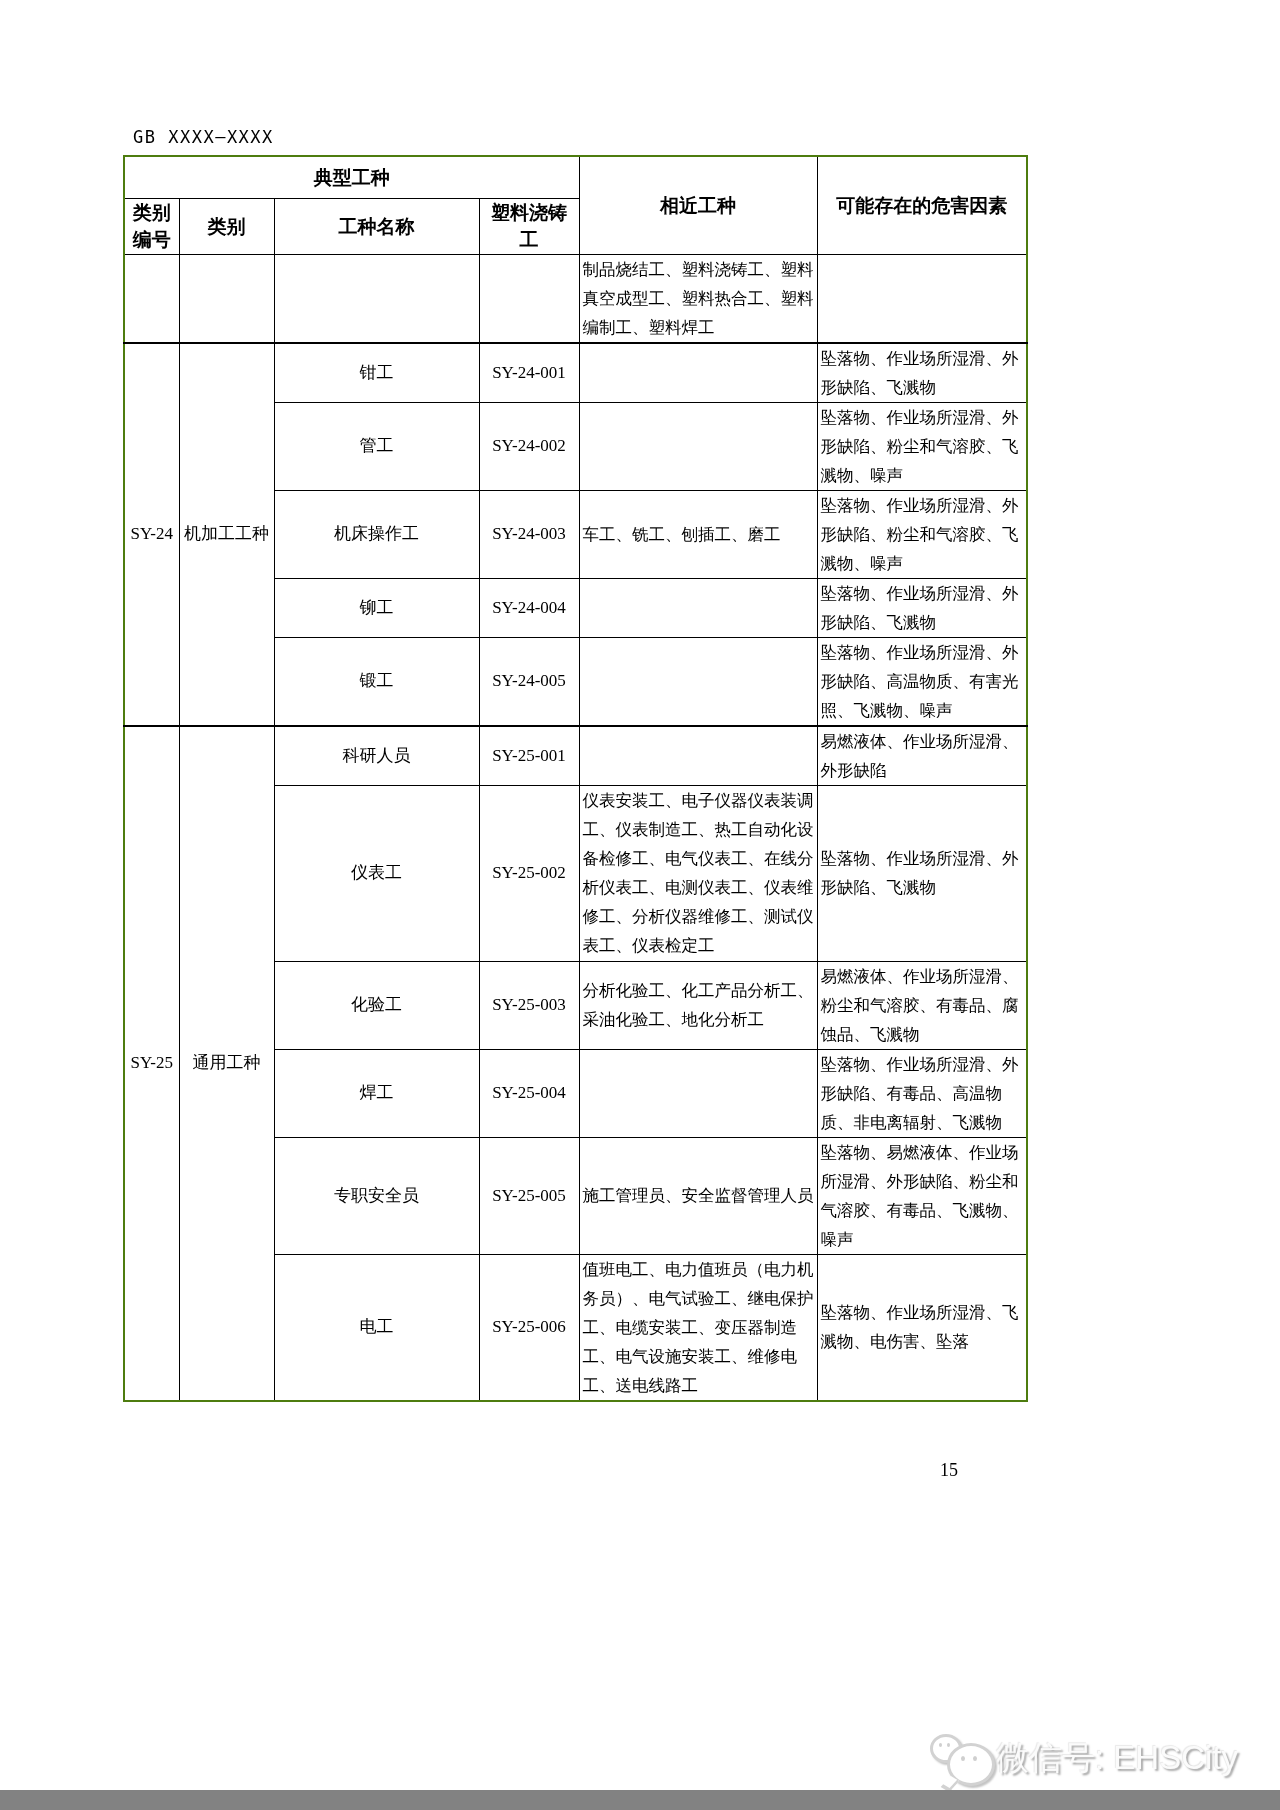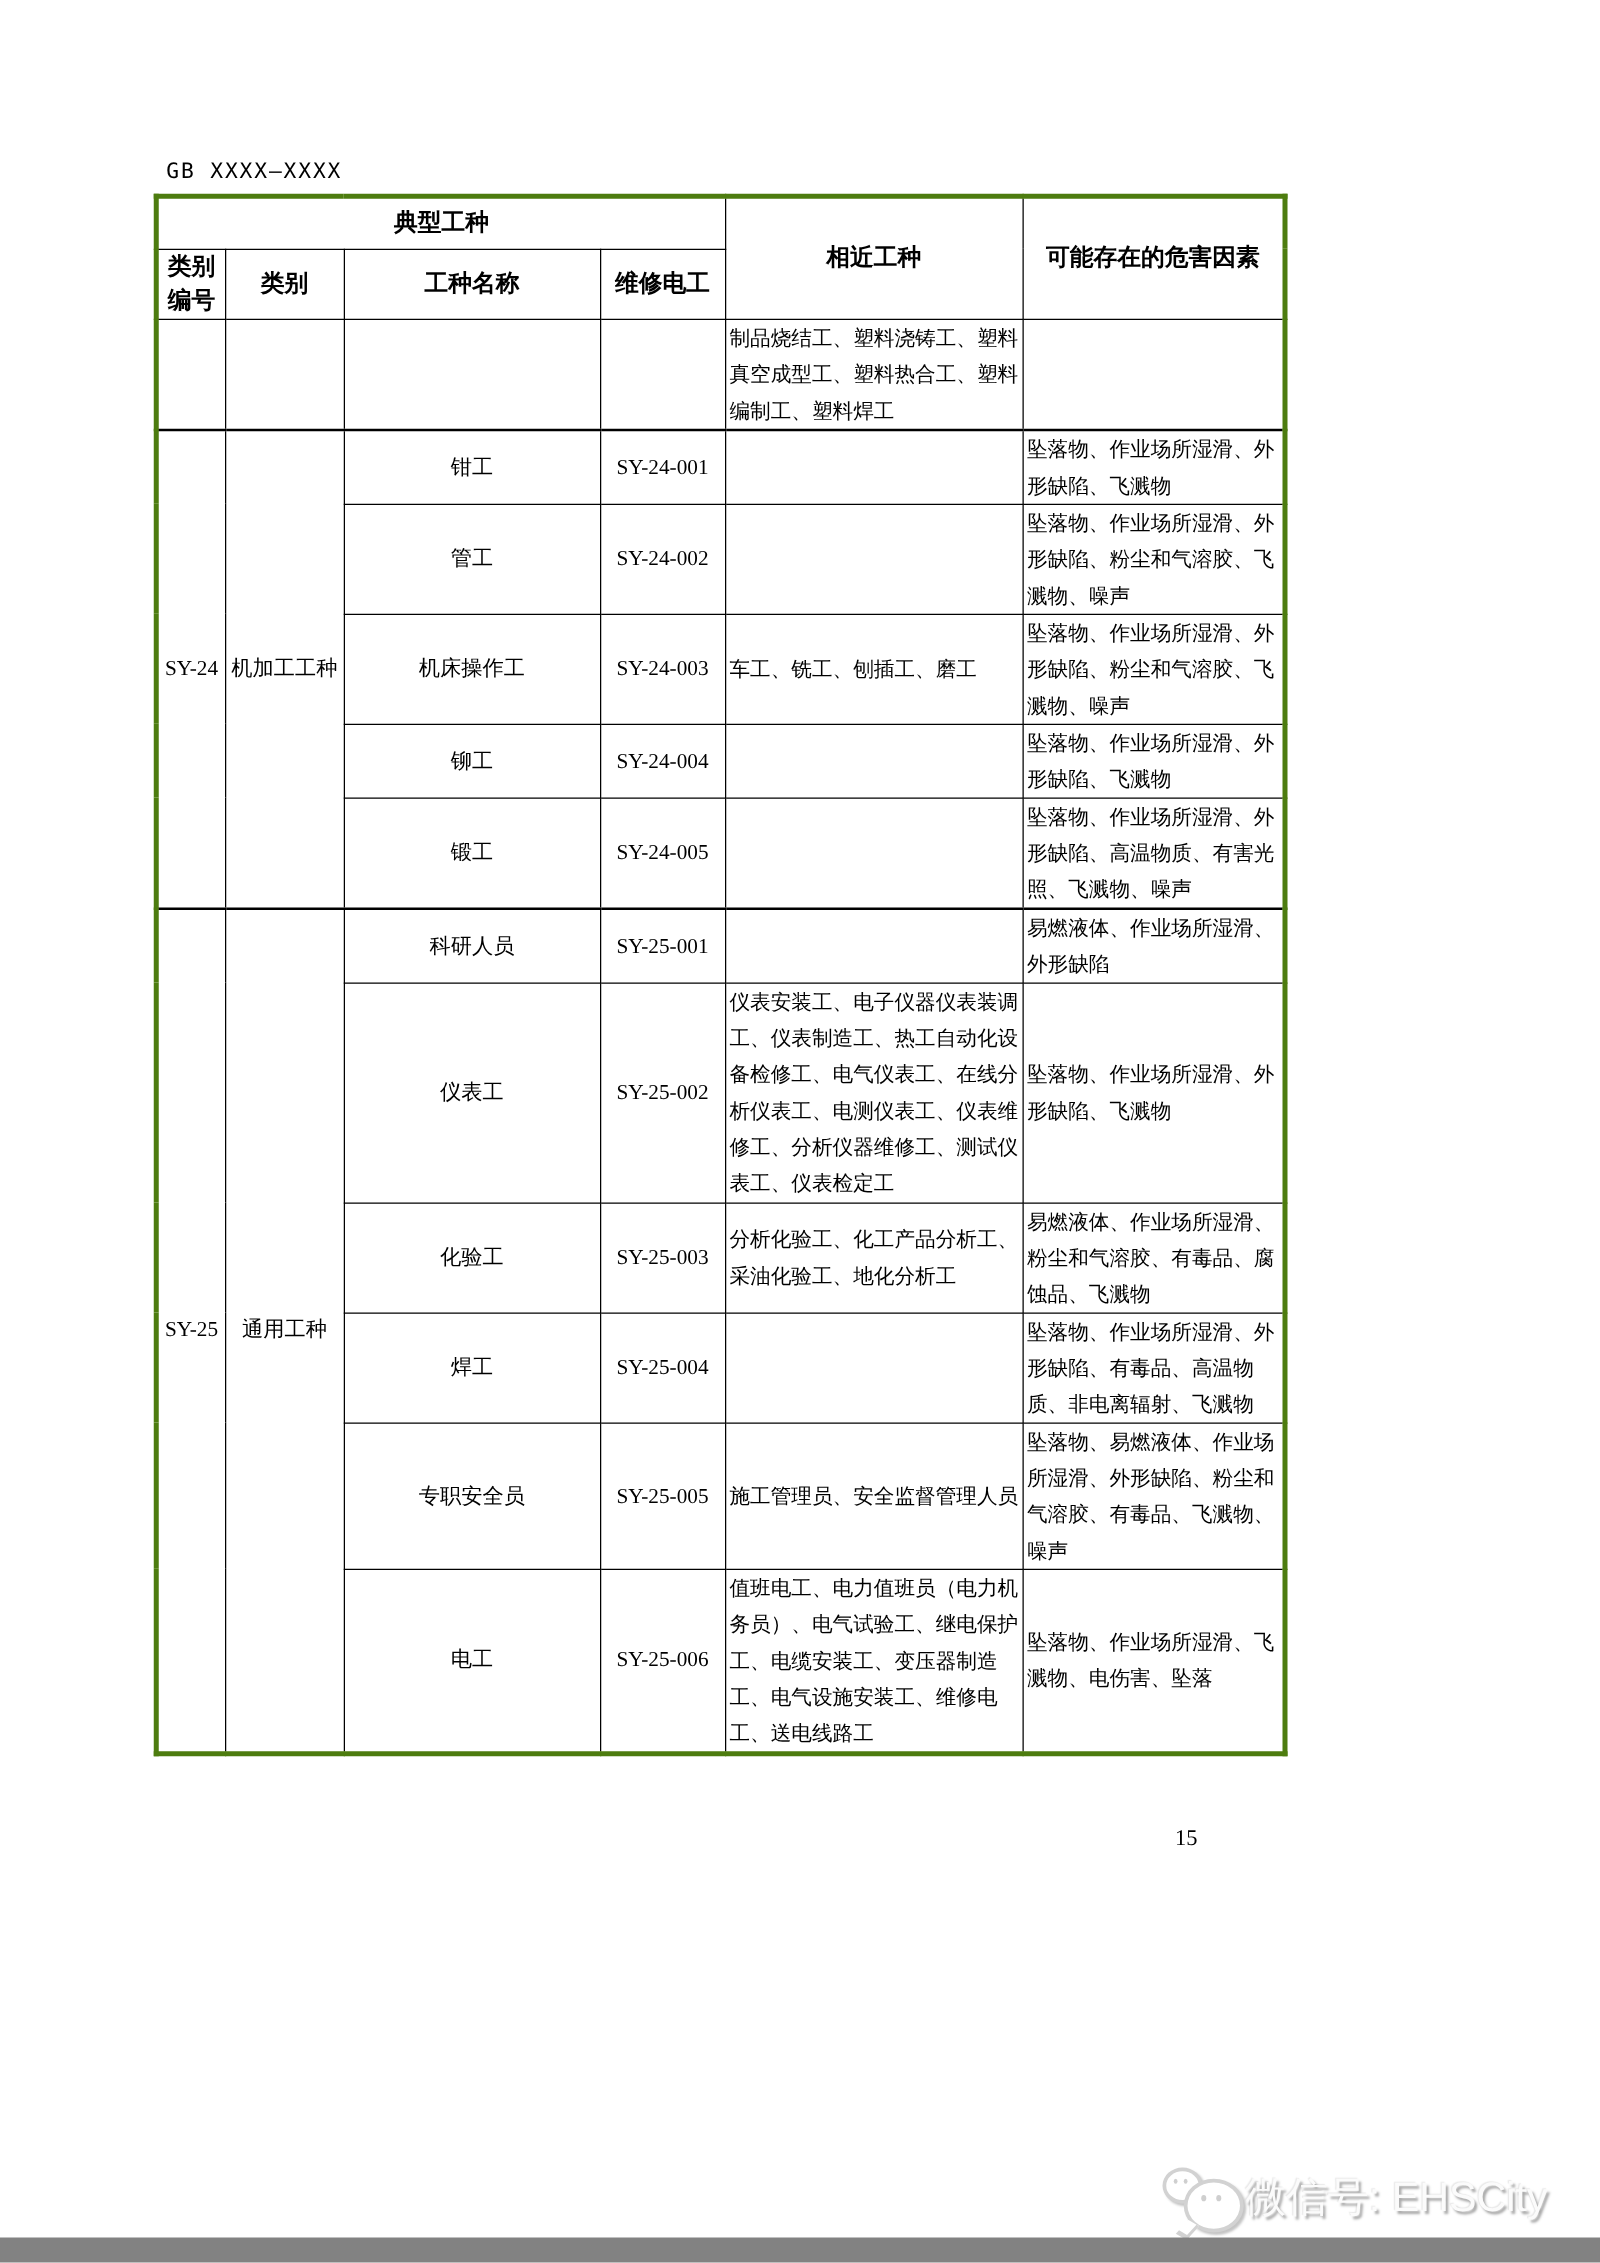--- a/index.html
+++ b/index.html
@@ -2,21 +2,21 @@
 <html><head>
 <meta charset="utf-8">
 <style>
   html,body{margin:0;padding:0;}
   body{width:1280px;height:1810px;background:#ffffff;overflow:hidden;}
   .page{position:relative;width:1280px;height:1810px;background:#ffffff;
         font-family:"Liberation Serif","DejaVu Serif",serif;color:#000;}
   .doc-code{position:absolute;left:133px;top:127px;font-size:17px;letter-spacing:1.5px;
             font-family:"DejaVu Sans Mono","Liberation Mono",monospace;}
   table.main{position:absolute;left:123px;top:155px;width:903px;border-collapse:collapse;
-             table-layout:fixed;border:4px solid #4d7c0f;}
+             table-layout:fixed;border:2px solid #4d7c0f;}
   table.main th,table.main td{border:1px solid #000;font-size:17px;line-height:28px;
              text-align:center;vertical-align:middle;padding:0 3px;overflow:hidden;}
   table.main th{font-size:19px;font-weight:700;line-height:27px;}
   table.main td.txt{text-align:left;font-size:16.5px;line-height:29px;padding:0 3px;}
   tr.sec td{border-top:2px solid #000;}
   .page-number{position:absolute;left:940px;top:1460px;width:60px;text-align:left;
                font-size:18px;}
   .watermark{position:absolute;left:930px;top:1730px;display:flex;align-items:center;}
   .wx-icon{position:relative;width:66px;height:56px;flex:0 0 auto;}
   .wx-bubble-small{position:absolute;left:0;top:4px;width:26px;height:23px;
@@ -52,21 +52,21 @@
     <tbody>
       <tr style="height:42px">
         <th colspan="4">典型工种</th>
         <th rowspan="2">相近工种</th>
         <th rowspan="2">可能存在的危害因素</th>
       </tr>
       <tr style="height:56px">
         <th>类别编号</th>
         <th>类别</th>
         <th>工种名称</th>
-        <th>维修电工</th>
+        <th>塑料浇铸工</th>
       </tr>
 
       <tr style="height:72px">
         <td></td>
         <td></td>
         <td></td>
         <td></td>
         <td class="txt">制品烧结工、塑料浇铸工、塑料真空成型工、塑料热合工、塑料编制工、塑料焊工</td>
         <td class="txt"></td>
       </tr>

